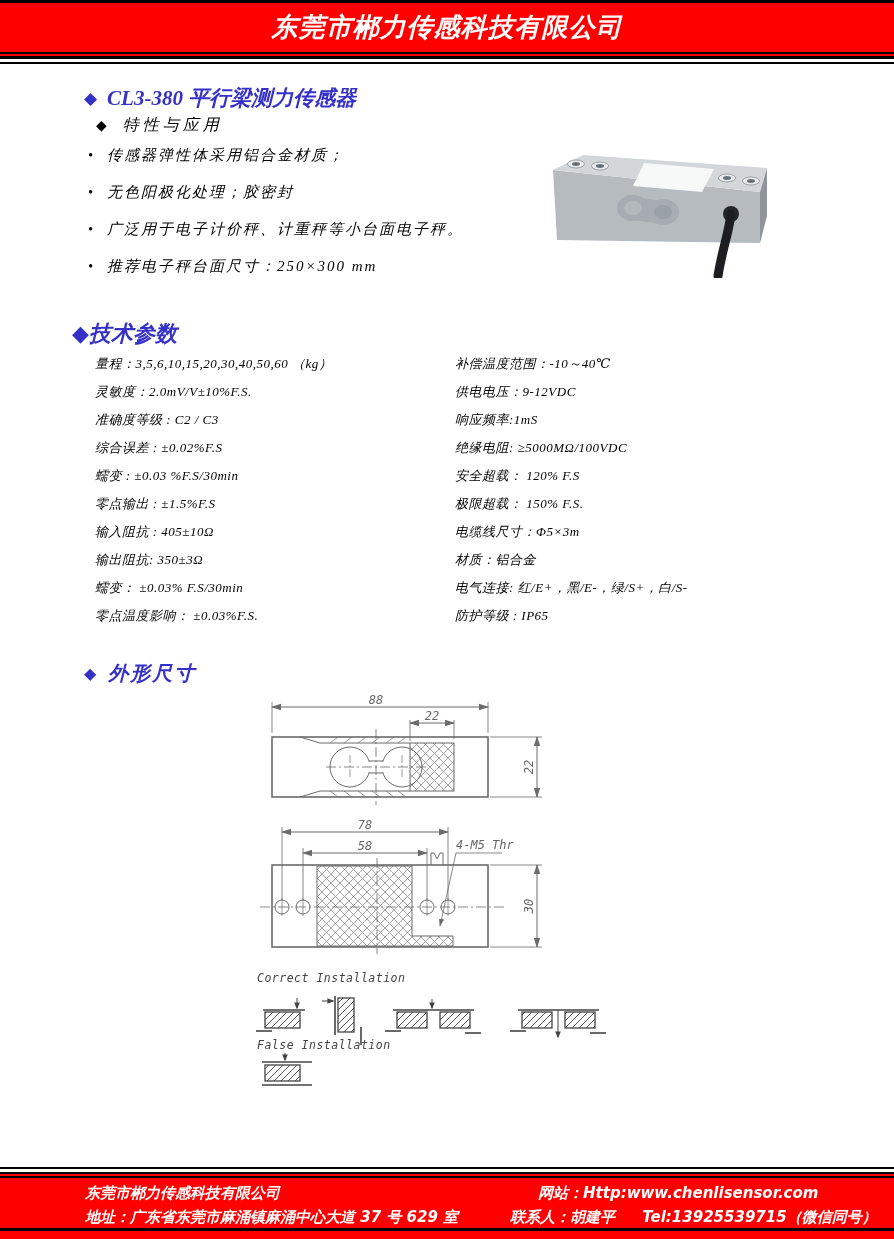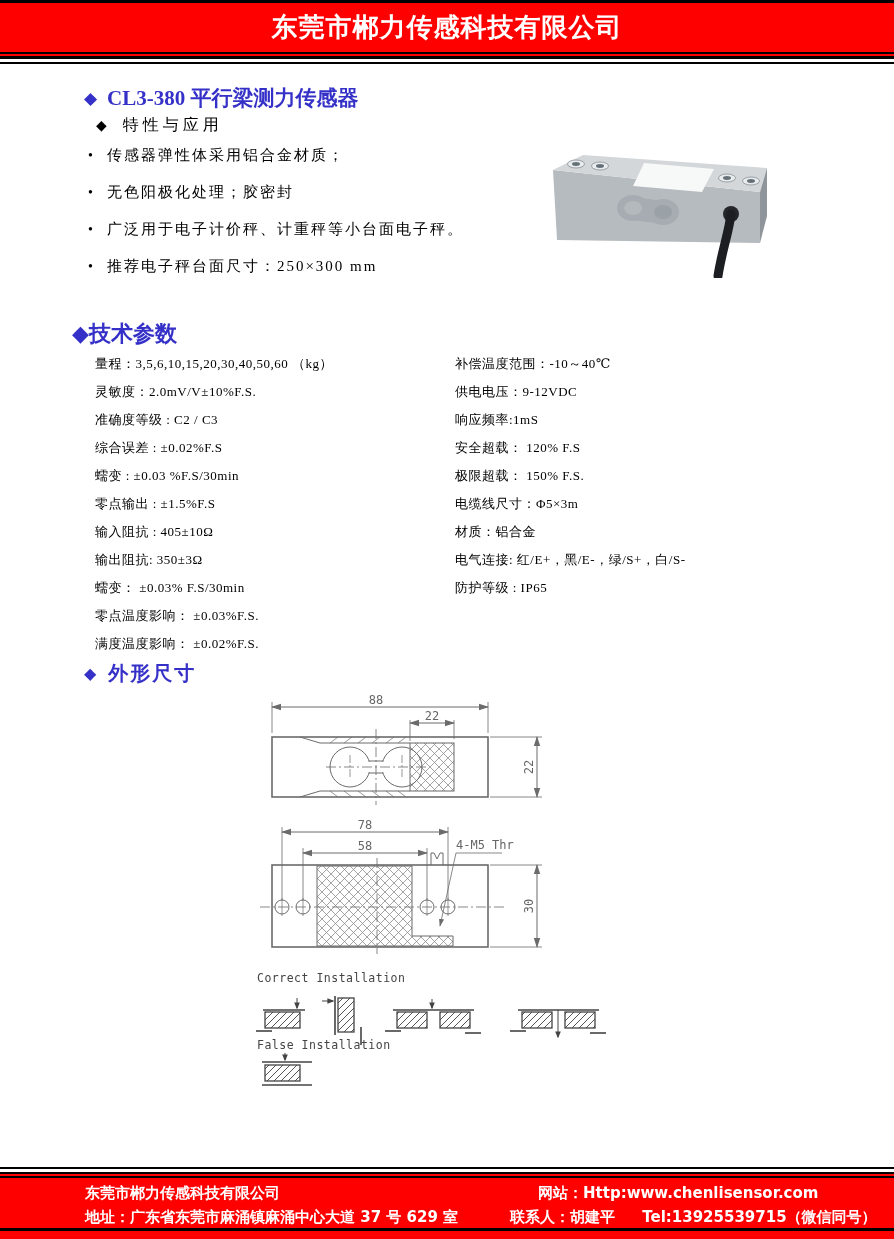--- a/index.html
+++ b/index.html
@@ -1,19 +1,19 @@
 <!DOCTYPE html>
 <html style="--red: #fe0000; --blue: #3531c8;"><head>
 <meta charset="utf-8">
 <style>
   :root { --red:#fe0000; --blue:#3531c8; --draw:#6b6b6b; }
   * { box-sizing:border-box; }
   body { margin:0; background:#ffffff; }
   .page { position:relative; width:894px; height:1239px; background:#fff; overflow:hidden;
-          font-family:"Liberation Serif","DejaVu Serif",serif; color:#000; }
+          font-family:"Liberation Serif","DejaVu Serif",serif; color:#000;font-style:italic; }
   .abs { position:absolute; }
   .hline { position:absolute; left:0; width:894px; }
 
   
   .hdr-red { position:absolute; left:0; top:3px; width:894px; height:49px; background:var(--red);
              display:flex; align-items:center; justify-content:center; }
   .hdr-title { color:#fff; font-family:"DejaVu Sans","Liberation Sans",sans-serif;
                font-weight:bold; font-size:26px; letter-spacing:1px; }
   .ftr-red { position:absolute; left:0; top:1178px; width:894px; height:61px; background:var(--red); }
   .ftr-text { position:absolute; color:#fff; font-family:"DejaVu Sans","Liberation Sans",sans-serif;
@@ -129,26 +129,26 @@
     <div class="spec-row">量程：3,5,6,10,15,20,30,40,50,60 （kg）</div>
     <div class="spec-row">灵敏度：2.0mV/V±10%F.S.</div>
     <div class="spec-row">准确度等级 : C2 / C3</div>
     <div class="spec-row">综合误差 : ±0.02%F.S</div>
     <div class="spec-row">蠕变 : ±0.03 %F.S/30min</div>
     <div class="spec-row">零点输出 : ±1.5%F.S</div>
     <div class="spec-row">输入阻抗 : 405±10Ω</div>
     <div class="spec-row">输出阻抗: 350±3Ω</div>
     <div class="spec-row">蠕变： ±0.03% F.S/30min</div>
     <div class="spec-row">零点温度影响： ±0.03%F.S.</div>
-    <div class="spec-row">满度温度影响： ±0.02%F.S.</div>
   </div>
   <div class="spec-col right">
     <div class="spec-row">补偿温度范围：-10～40℃</div>
     <div class="spec-row">供电电压：9-12VDC</div>
     <div class="spec-row">响应频率:1mS</div>
+    <div class="spec-row">绝缘电阻: ≥5000MΩ/100VDC</div>
     <div class="spec-row">安全超载： 120% F.S</div>
     <div class="spec-row">极限超载： 150% F.S.</div>
     <div class="spec-row">电缆线尺寸：Φ5×3m</div>
     <div class="spec-row">材质：铝合金</div>
     <div class="spec-row">电气连接: 红/E+，黑/E-，绿/S+，白/S-</div>
     <div class="spec-row">防护等级 : IP65</div>
   </div>
 
   <div class="dim-head">
     <span class="dia">◆</span>

